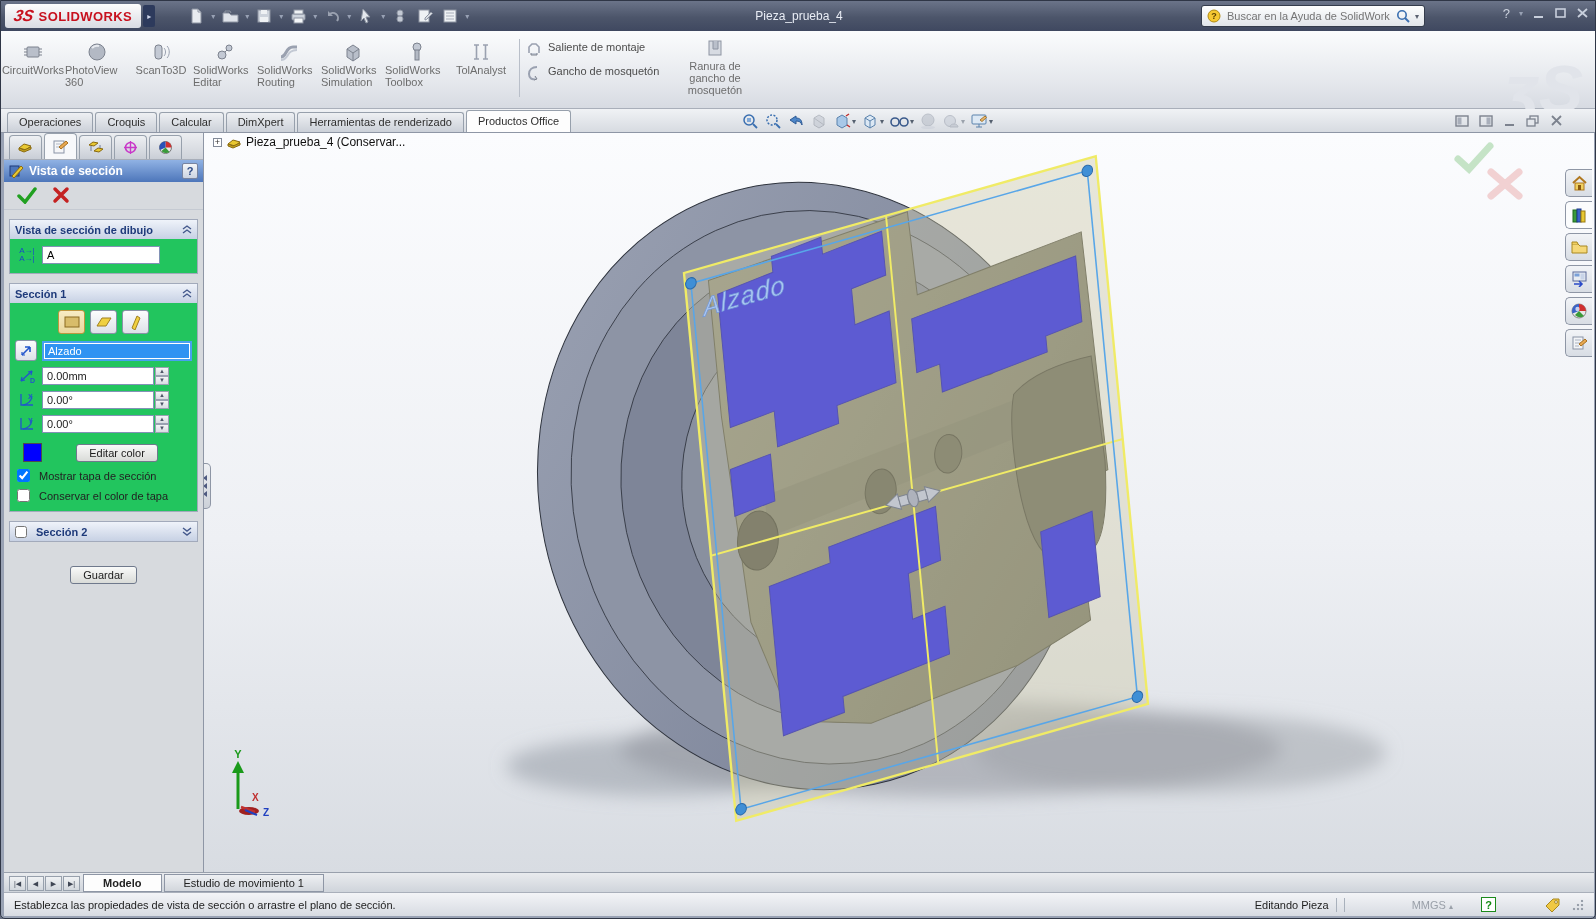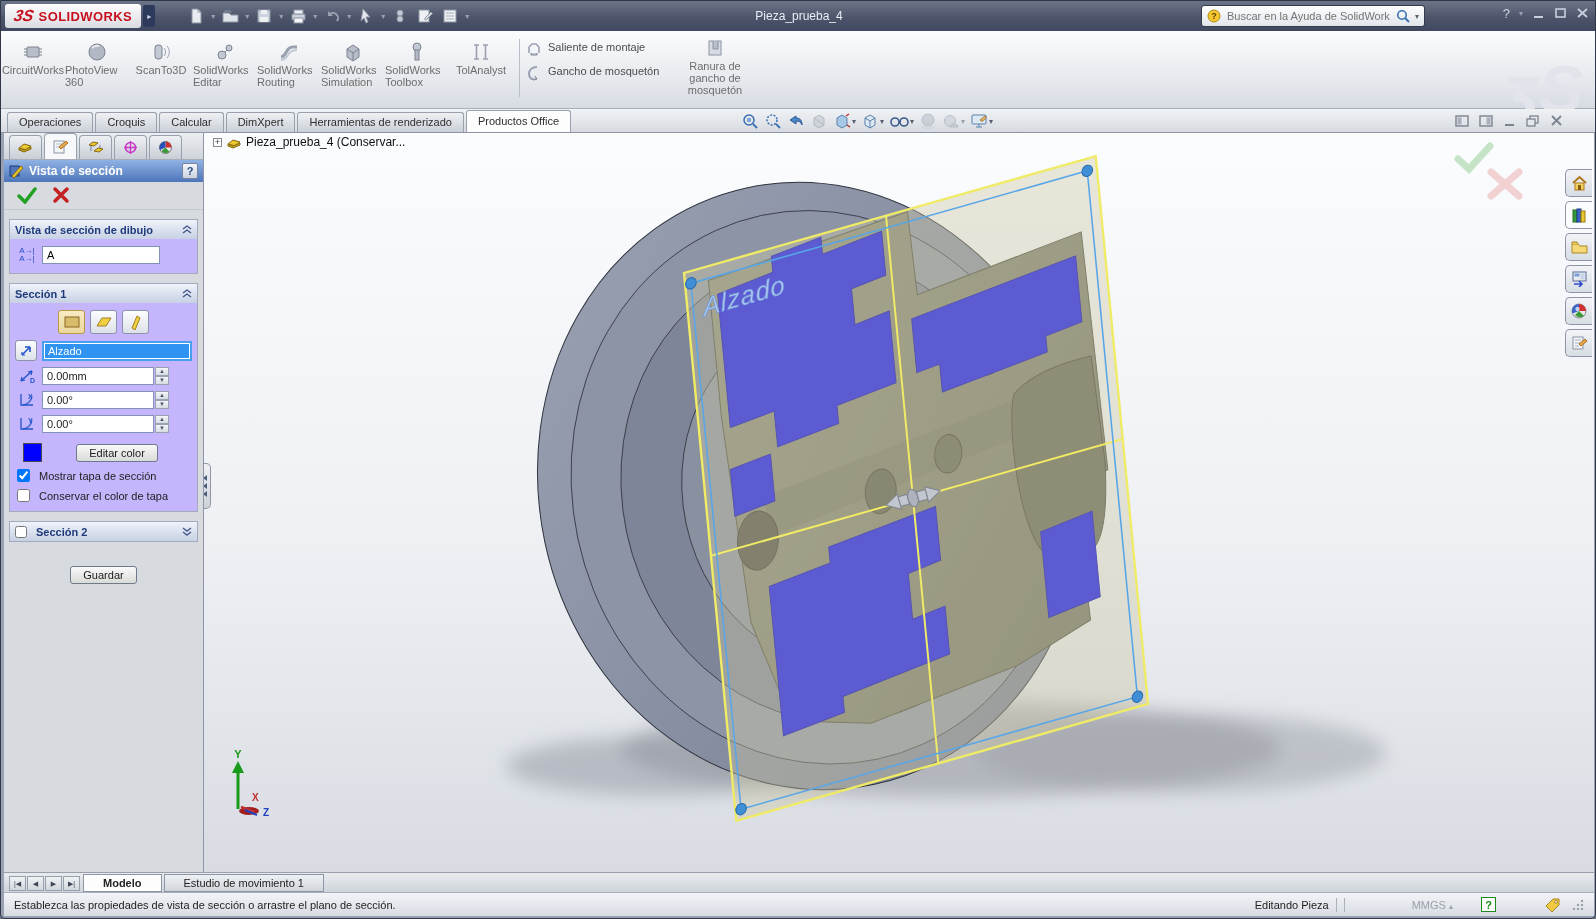--- a/index.html
+++ b/index.html
@@ -38,21 +38,21 @@
   .hico .caret{font-size:8px;color:#55606f;}
   .docctl{position:absolute;right:34px;top:4px;display:flex;align-items:center;gap:10px;}
   
   .pm{position:absolute;left:3px;top:132px;width:200px;height:739px;background:#d7dade;border-right:1px solid #8e96a5;font-size:11px;color:#222;}
   .fmtabs{height:27px;display:flex;align-items:flex-end;padding-left:5px;gap:2px;background:linear-gradient(#eceef1,#cfd3da);border-bottom:1px solid #a8aeb9;}
   .fmtab{width:33px;height:24px;border:1px solid #97a0ac;border-bottom:none;border-radius:4px 4px 0 0;background:linear-gradient(#eef0f3,#c9ced6);display:flex;align-items:center;justify-content:center;}
   .fmtab.active{background:#f7f8fa;height:26px;}
   .pm-title{height:22px;background:linear-gradient(#90b2e4,#4d76ba);color:#fff;font-weight:bold;font-size:12px;display:flex;align-items:center;padding:0 5px;gap:5px;}
   .pm-help{margin-left:auto;width:16px;height:16px;background:linear-gradient(#f3f5f8,#ccd4e2);border:1px solid #7884a0;border-radius:2px;color:#2d4a86;text-align:center;line-height:14px;font-weight:bold;font-size:11px;}
   .okrow{height:28px;display:flex;align-items:center;gap:14px;padding-left:12px;border-bottom:1px solid #c5cad2;background:#d7dade;}
-  .grp{margin:9px 5px 0;border:1px solid #a2aabb;background:#c4b5fd;}
+  .grp{margin:9px 5px 0;border:1px solid #a2aabb;background:#22c55e;}
   .grp-h{height:19px;background:linear-gradient(#eff3fa,#c7d1e4);display:flex;align-items:center;gap:5px;padding:0 5px;color:#1e3a7a;font-weight:bold;}
   .grp-b{padding:7px 5px 9px;}
   .row{display:flex;align-items:center;margin-bottom:6px;}
   .fld{height:18px;background:#fff;border:1px solid #8292b6;font-size:11px;padding:0 4px;display:flex;align-items:center;flex:1;}
   .spin{width:14px;height:18px;display:flex;flex-direction:column;margin-left:1px;}
   .spin span{flex:1;border:1px solid #9aa2b2;background:linear-gradient(#f4f5f7,#d8dce2);font-size:6px;line-height:7px;text-align:center;color:#4d5668;}
   .selfld{flex:1;border:2px solid #47a0ef;background:#fff;padding:1px;height:20px;}
   .selval{background:#2f93f2;color:#fff;display:block;height:14px;line-height:14px;padding:0 3px;font-size:11px;}
   .pbtn{width:27px;height:24px;border:1px solid #8a93a8;border-radius:3px;background:linear-gradient(#fcfdfe,#dde1e8);display:flex;align-items:center;justify-content:center;margin-right:5px;}
   .pbtn.sel{background:linear-gradient(#f8ecc4,#ead79c);border-color:#bd983f;}

